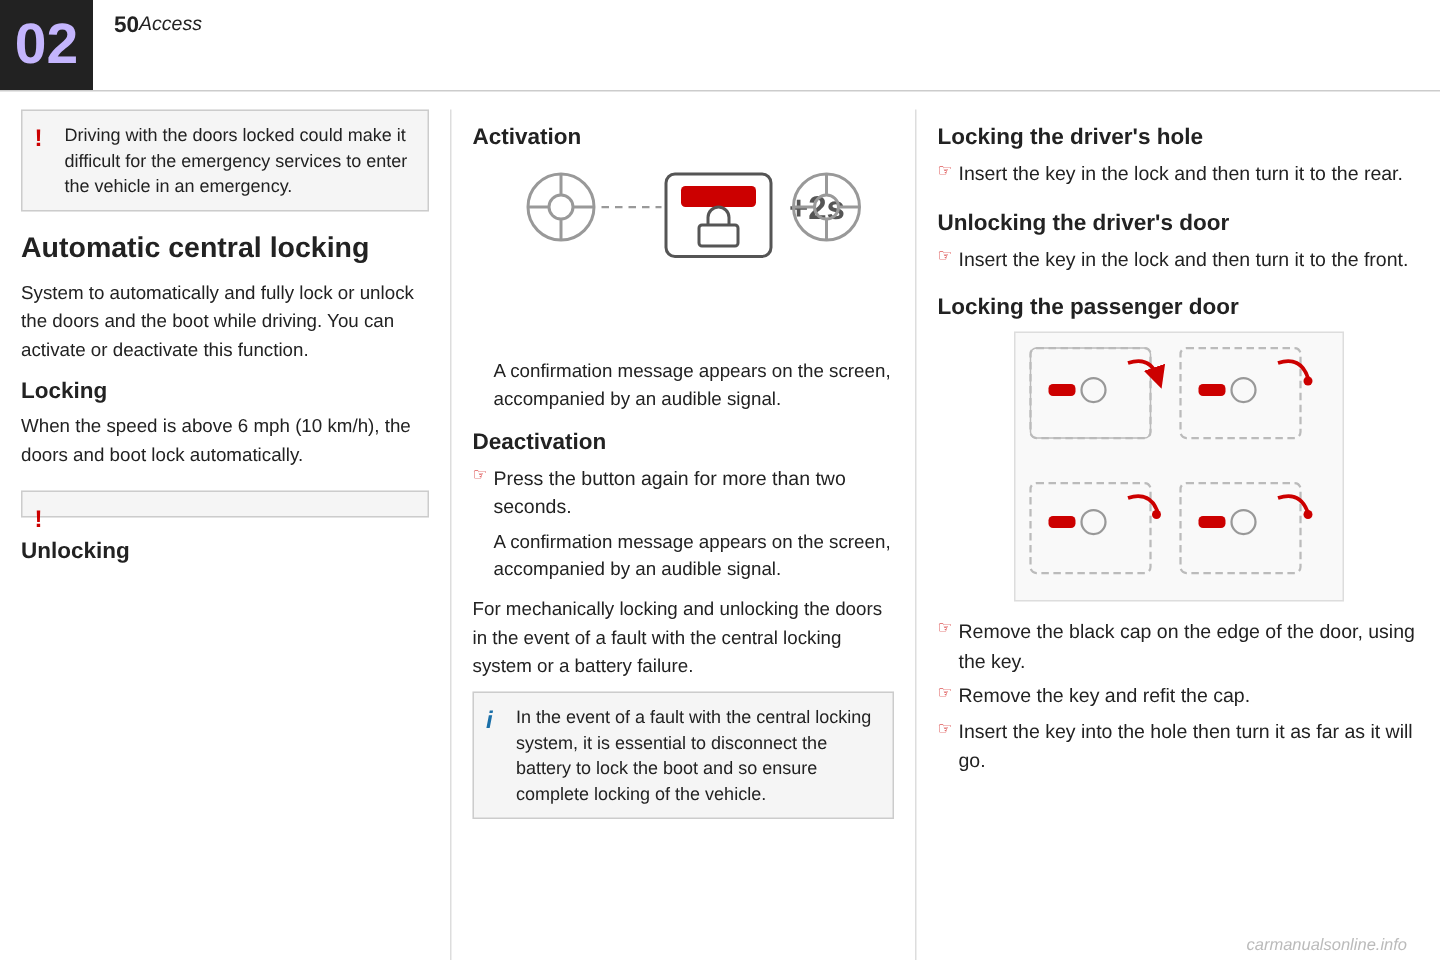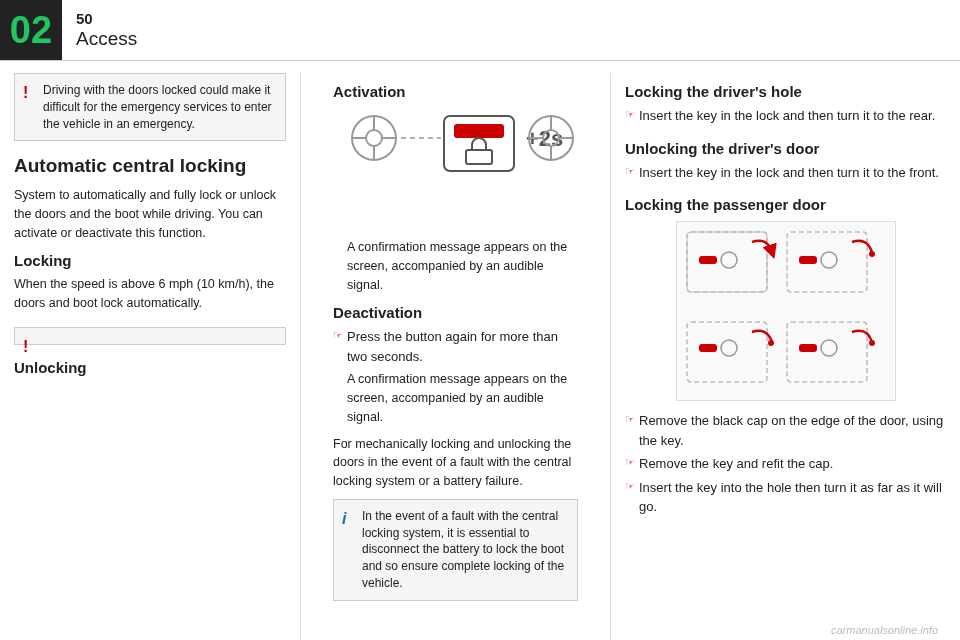--- a/index.html
+++ b/index.html
@@ -16,63 +16,64 @@
 
     
     .header {
       display: flex;
       align-items: stretch;
       height: 61px;
       border-bottom: 1px solid #ccc;
     }
     .chapter-box {
       background: #222;
-      color: #22c55e;
+      color: #c4b5fd;
       width: 62px;
       display: flex;
       align-items: center;
       justify-content: center;
       font-size: 38px;
       font-weight: bold;
       flex-shrink: 0;
     }
     .chapter-info {
       padding: 8px 14px;
       display: flex;
-      flex-direction: column;
+      flex-direction: row;
       justify-content: center;
     }
     .chapter-info .page-num {
       font-size: 15px;
       font-weight: bold;
       line-height: 1.2;
     }
     .chapter-info .page-title {
-      font-size: 19px;
+      font-size: 13px;
       line-height: 1.2;
+      font-style: italic;
     }
 
     
     .content {
       display: flex;
       height: calc(640px - 61px);
       padding: 12px 0 0 0;
     }
 
     
     .col-left {
       width: 300px;
       padding: 0 14px;
       flex-shrink: 0;
     }
 
     
     .col-mid {
       width: 310px;
-      padding: 0 32px;
+      padding: 0 14px;
       flex-shrink: 0;
       border-left: 1px solid #ddd;
     }
 
     
     .col-right {
       flex: 1;
       padding: 0 14px;
       border-left: 1px solid #ddd;
     }

